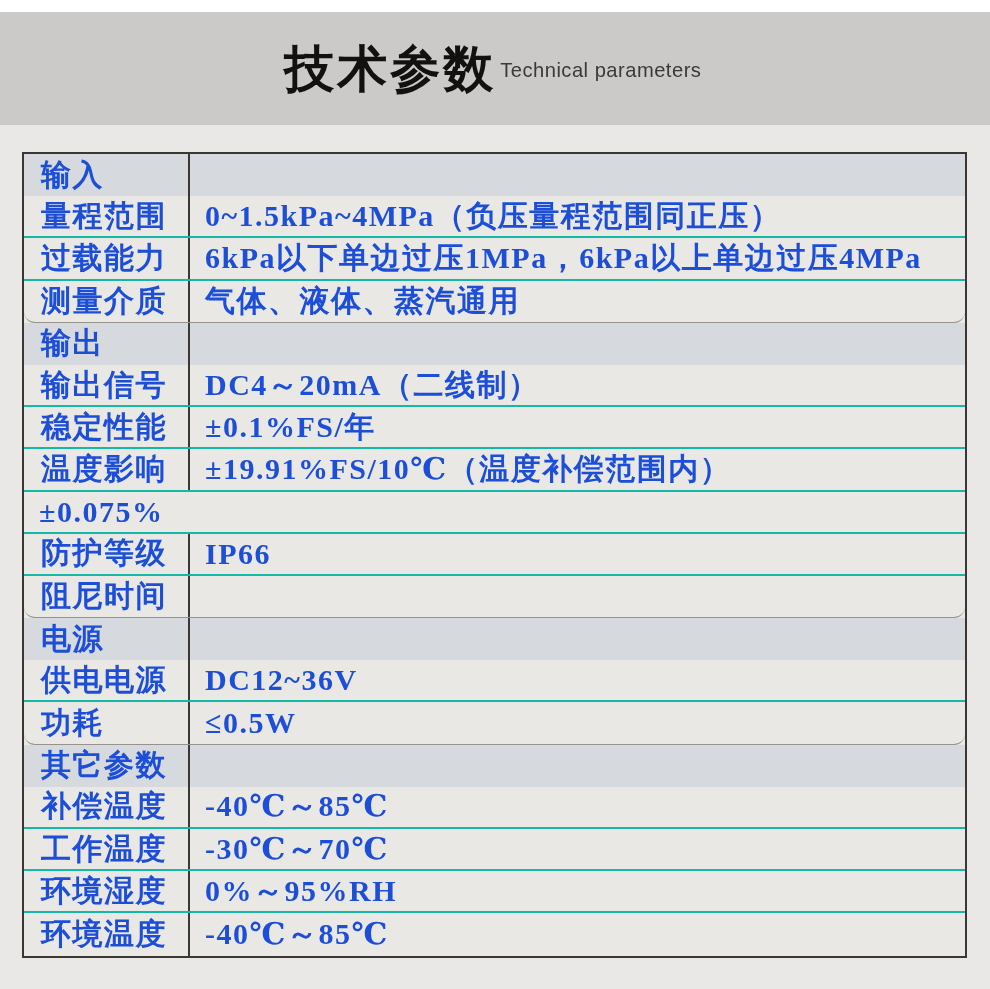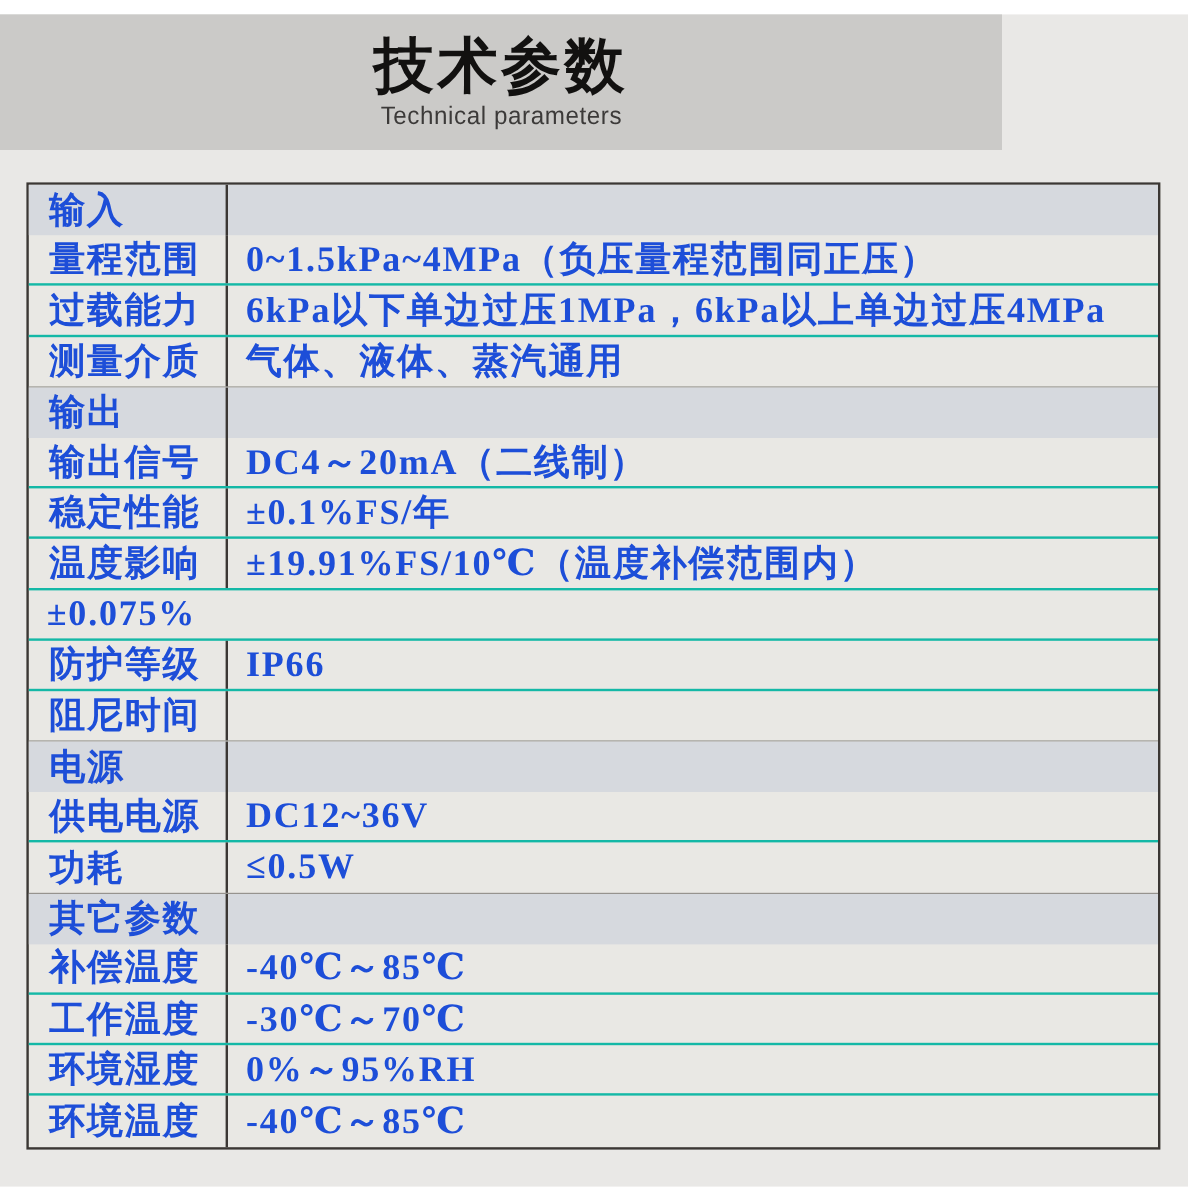--- a/index.html
+++ b/index.html
@@ -11,25 +11,24 @@
     font-family: "Liberation Serif", "DejaVu Serif", serif;
     overflow: hidden;
   }
   .content {
     margin-top: 12px;
     width: 990px;
     height: 977px;
     background: #e9e8e6;
   }
   .band {
-    width: 835px;
+    width: 990px;
     height: 113px;
     background: #cbcac8;
     display: flex;
-    flex-direction: column;
     align-items: center;
     justify-content: center;
   }
   .title {
     font-family: "Liberation Sans", "DejaVu Sans", sans-serif;
     font-weight: 900;
     font-size: 50px;
     line-height: 1.08;
     letter-spacing: 3px;
     color: #121110;
@@ -58,20 +57,21 @@
     box-sizing: border-box;
     border-bottom: 2px solid #14b8a6;
     align-items: stretch;
   }
   .row.section {
     background: #d6d9de;
     border-bottom: none;
   }
   .row.pre-section {
     border-bottom: 1px solid #96938e;
+    border-radius: 11px;
   }
   .row:last-child {
     border-bottom: none;
   }
   .cell {
     display: flex;
     align-items: center;
     color: #1d4ed8;
     font-weight: 700;
     font-size: 30px;

